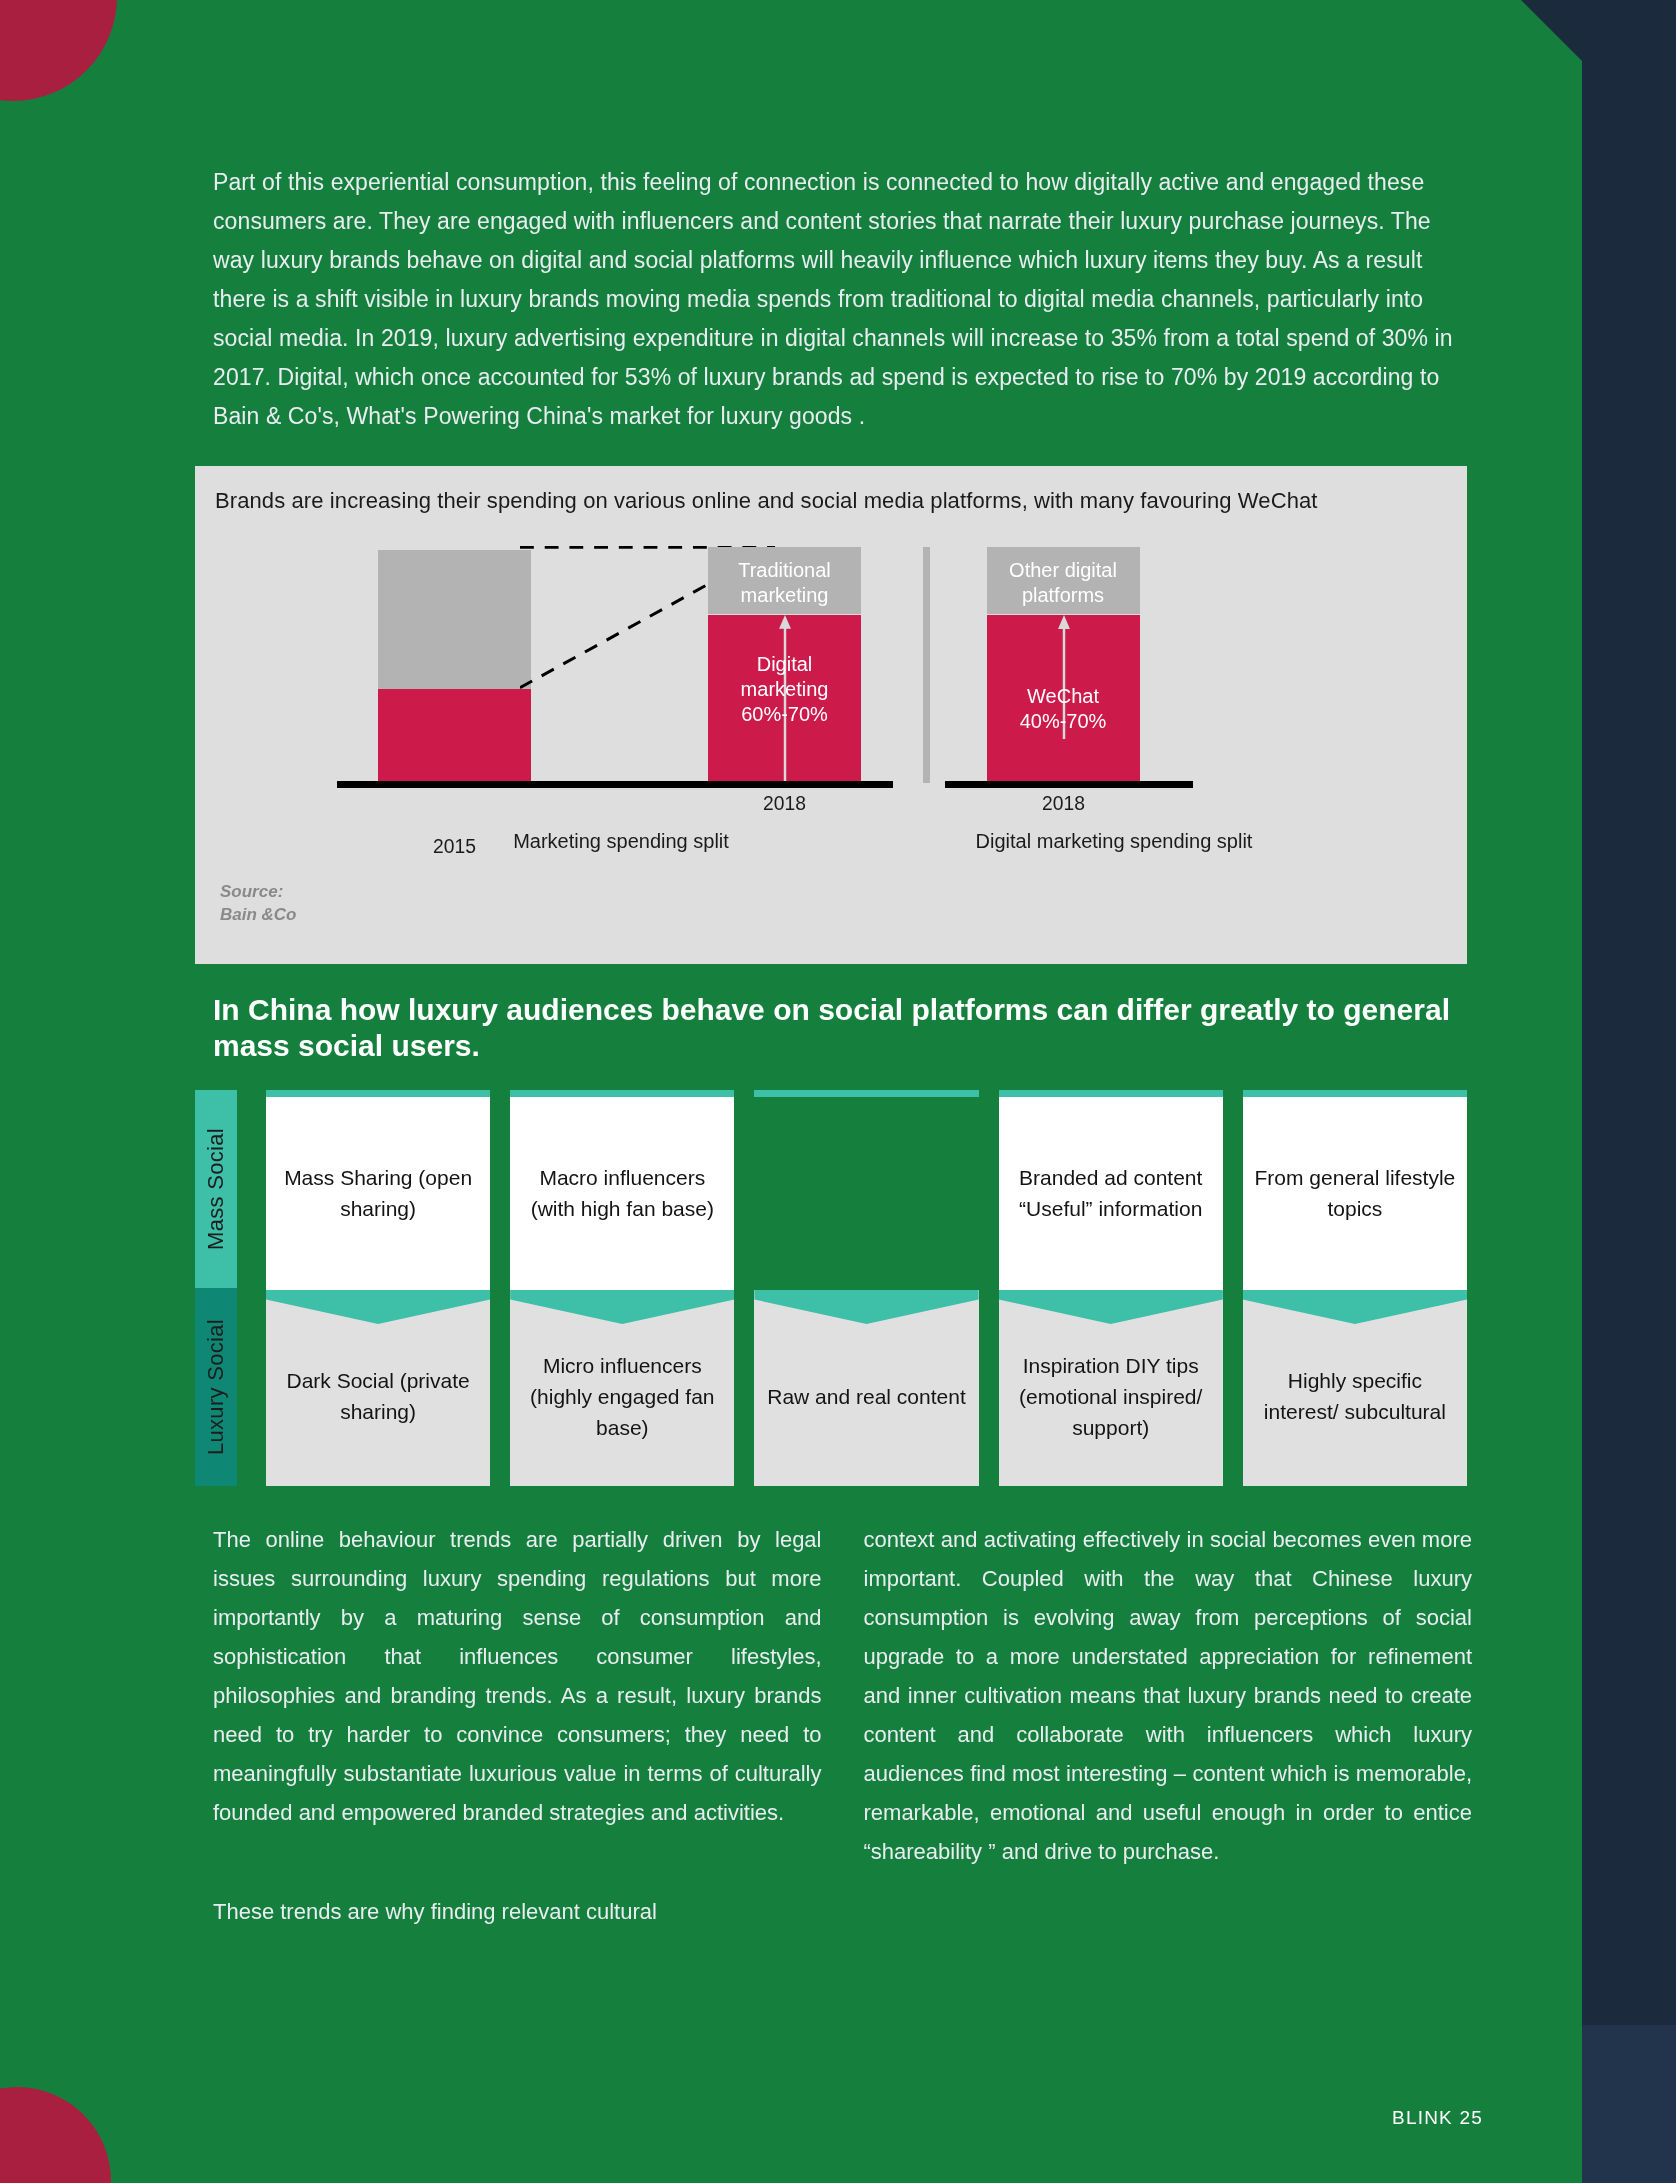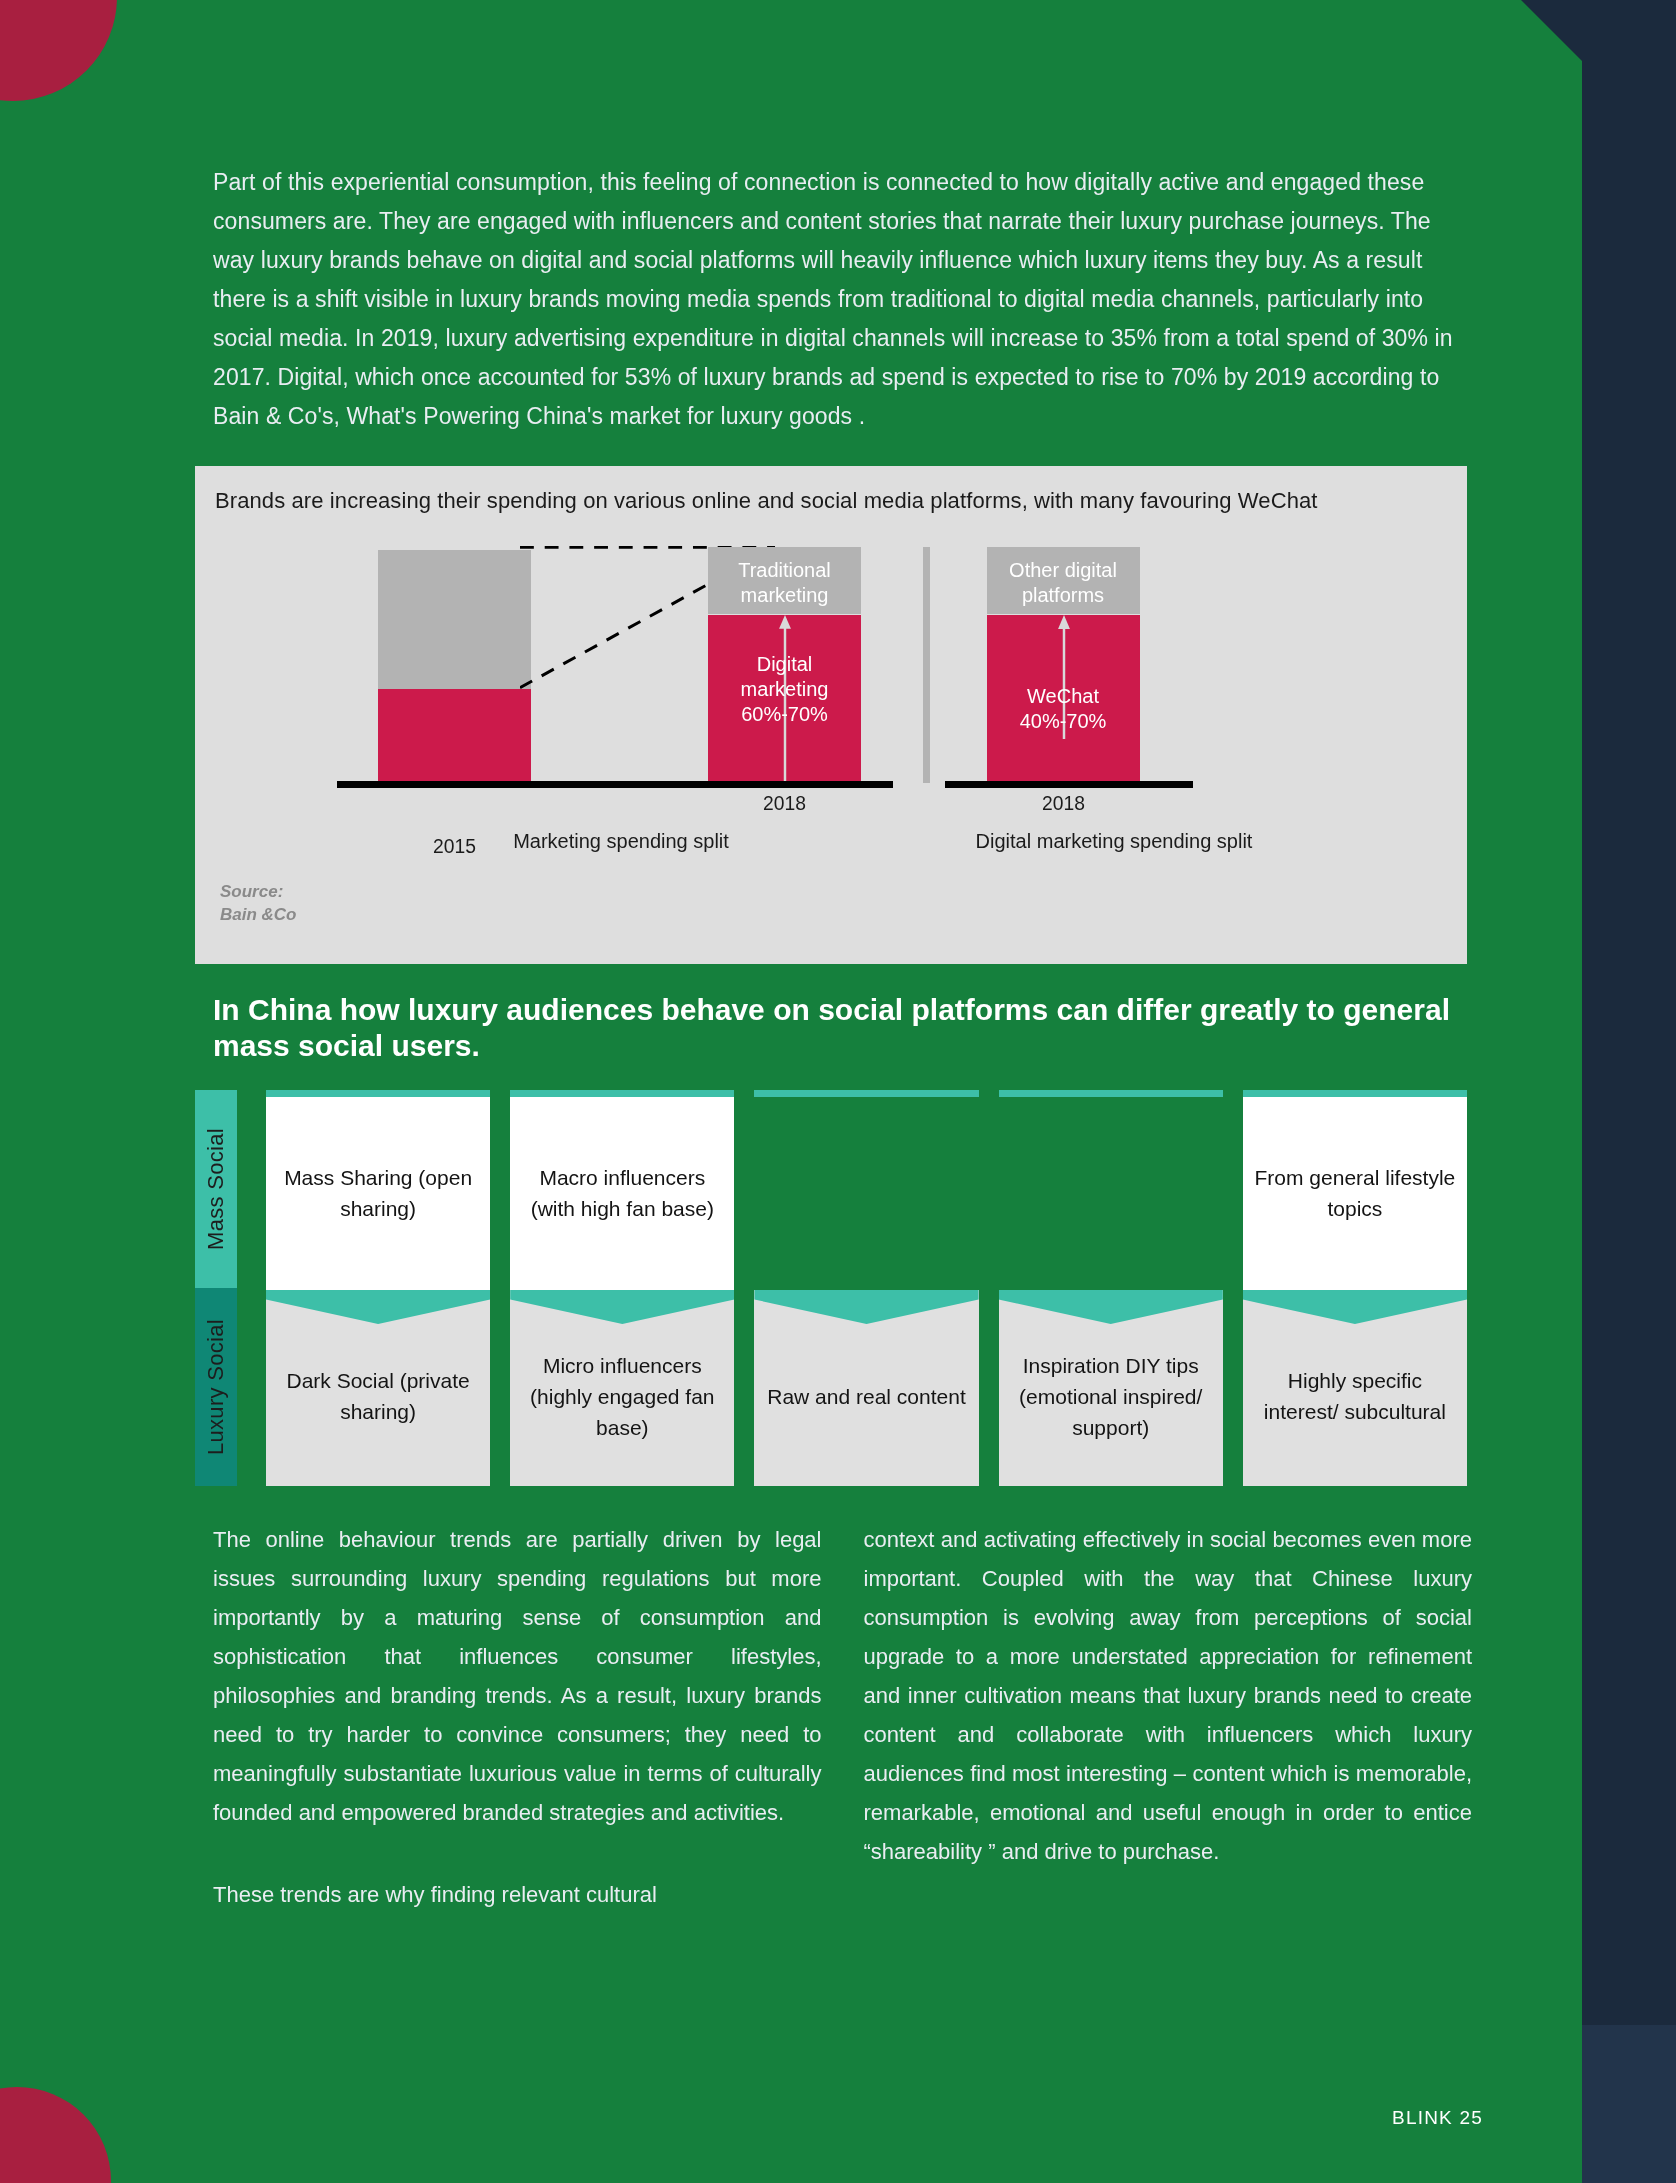--- a/index.html
+++ b/index.html
@@ -185,21 +185,21 @@
     gap: 42px;
   }
   .body-col {
     flex: 1;
     color: #e9edf2;
     font-size: 22px;
     line-height: 39px;
     font-weight: 300;
     text-align: justify;
   }
-  .body-col p + p { margin-top: 43px; }
+  .body-col p + p { margin-top: 60px; }
 
   .footer {
     position: absolute;
     right: 193px; top: 2107px;
     font-size: 19px; color: #ffffff; letter-spacing: 1.2px;
     font-weight: 300;
   }
 </style>
 </head>
 <body>
@@ -304,20 +304,21 @@
           <div class="chevron"></div>
         </div>
 
         <div class="col">
           <div class="cell-top-bar"></div>
           <div class="cell-bot">Raw and real content</div>
           <div class="chevron"></div>
         </div>
 
         <div class="col">
+          <div class="cell-top">Branded ad content  “Useful” information</div>
           <div class="cell-top-bar"></div>
           <div class="cell-bot">Inspiration DIY tips (emotional inspired/ support)</div>
           <div class="chevron"></div>
         </div>
 
         <div class="col">
           <div class="cell-top">From general lifestyle topics</div>
           <div class="cell-top-bar"></div>
           <div class="cell-bot">Highly specific interest/ subcultural</div>
           <div class="chevron"></div>

